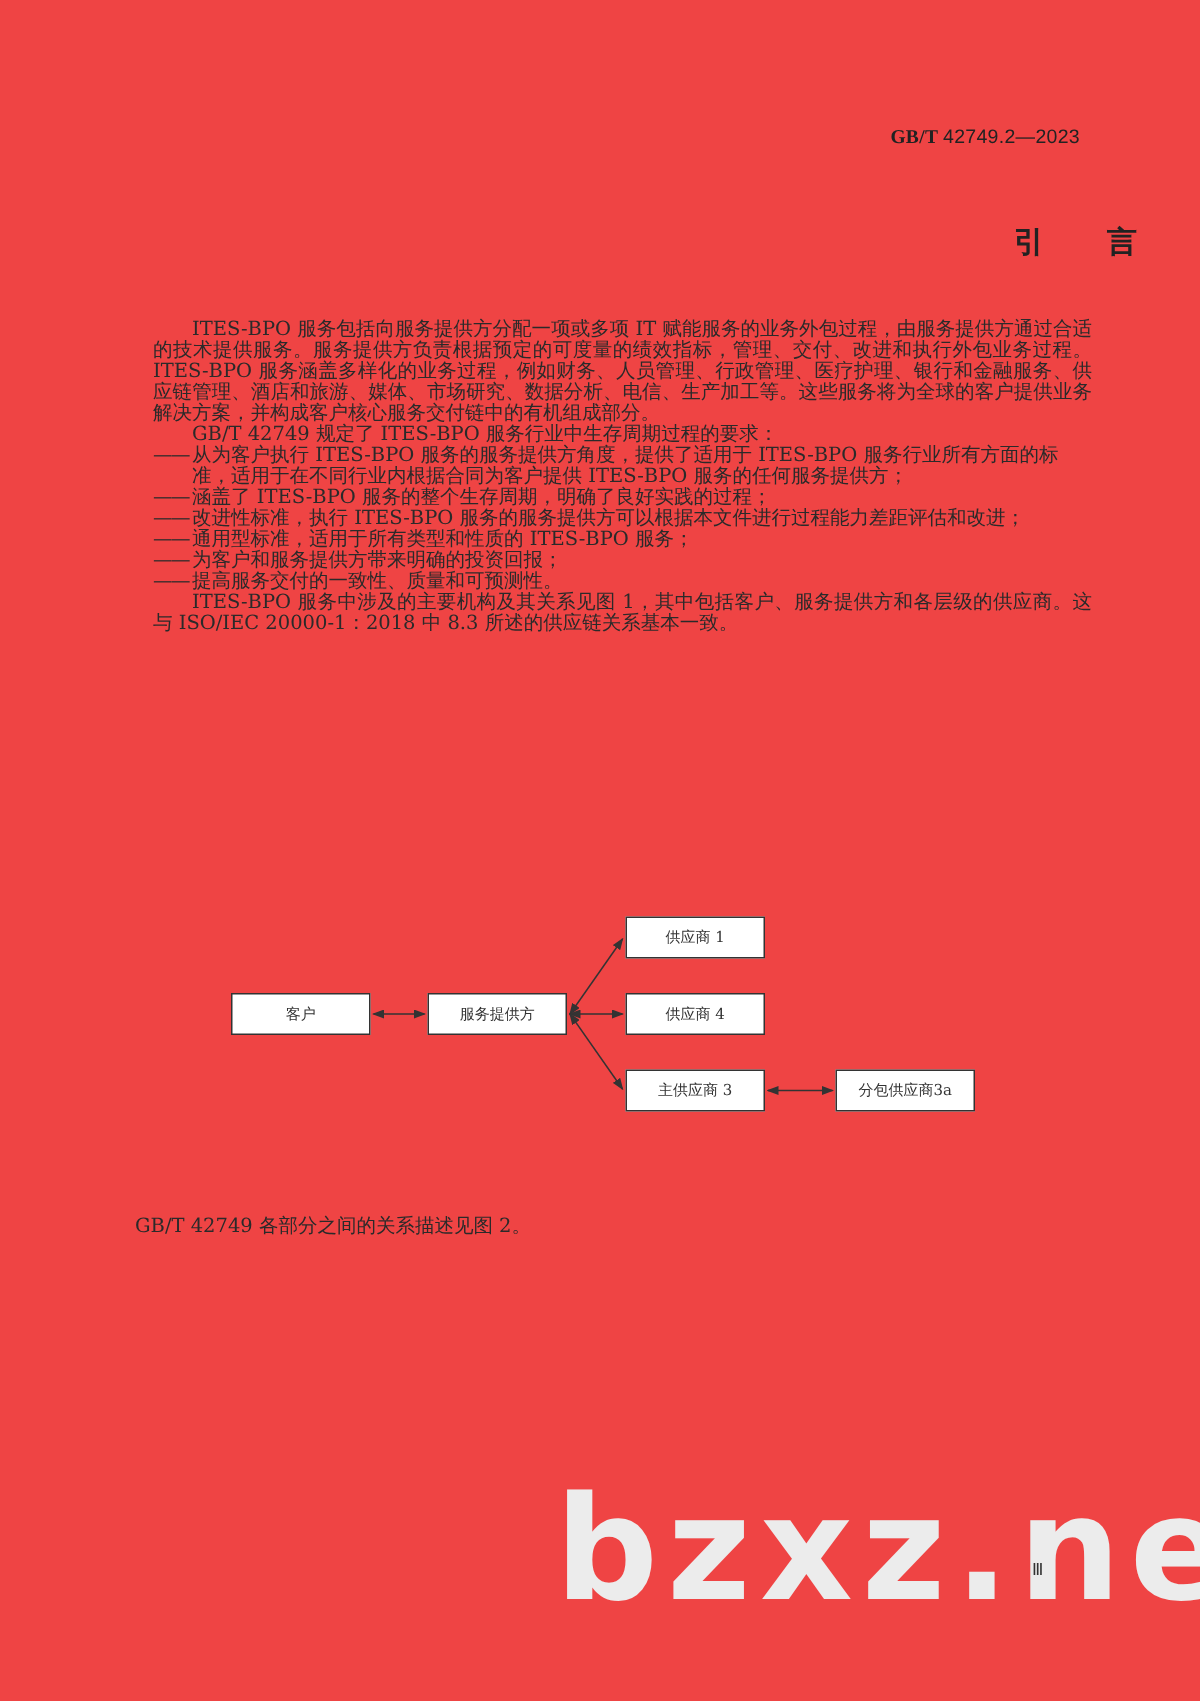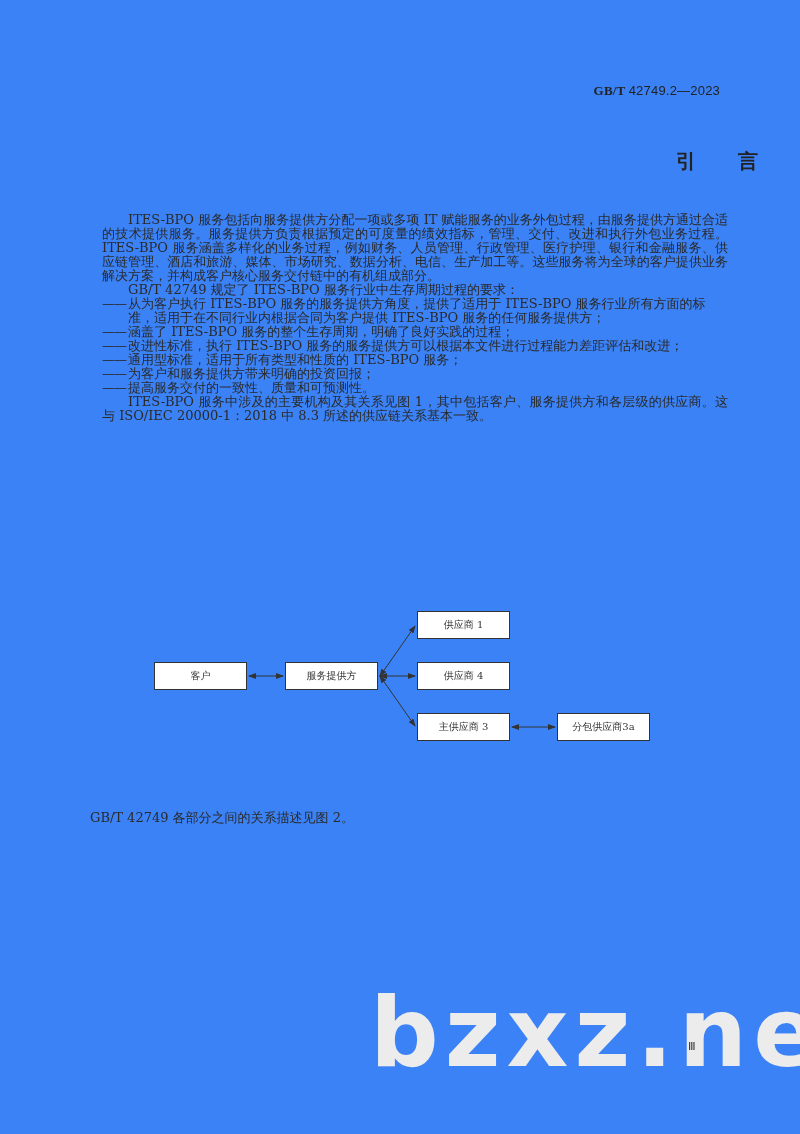--- a/index.html
+++ b/index.html
@@ -1,20 +1,20 @@
 <!DOCTYPE html>
 <html><head>
 <meta charset="utf-8">
 <style>
   html, body { margin: 0; padding: 0; }
   body {
     width: 800px; height: 1134px; background: #f6f6f6; position: relative; overflow: hidden;
     font-family: "DejaVu Serif", "Liberation Serif", serif; color: #2a2a2a;
   }
-  .page { position: absolute; left: 0; top: 0; width: 800px; height: 1134px; background: #3b82f6; }
+  .page { position: absolute; left: 0; top: 0; width: 800px; height: 1134px; background: #ef4444; }
   .std-code {
     position: absolute; right: 80px; top: 83px; font-size: 13px; font-weight: bold; color: #222;
     font-family: "Liberation Serif", "DejaVu Serif", serif; letter-spacing: 0.2px;
   }
   .std-code .num { font-weight: normal; font-family: "Liberation Sans", "DejaVu Sans", sans-serif; }
   .title {
     position: absolute; left: 0; width: 800px; top: 148px; text-align: right;
     font-family: "DejaVu Sans", sans-serif; font-size: 20px; font-weight: bold; color: #222;
     letter-spacing: 42px; text-indent: 42px;
   }

